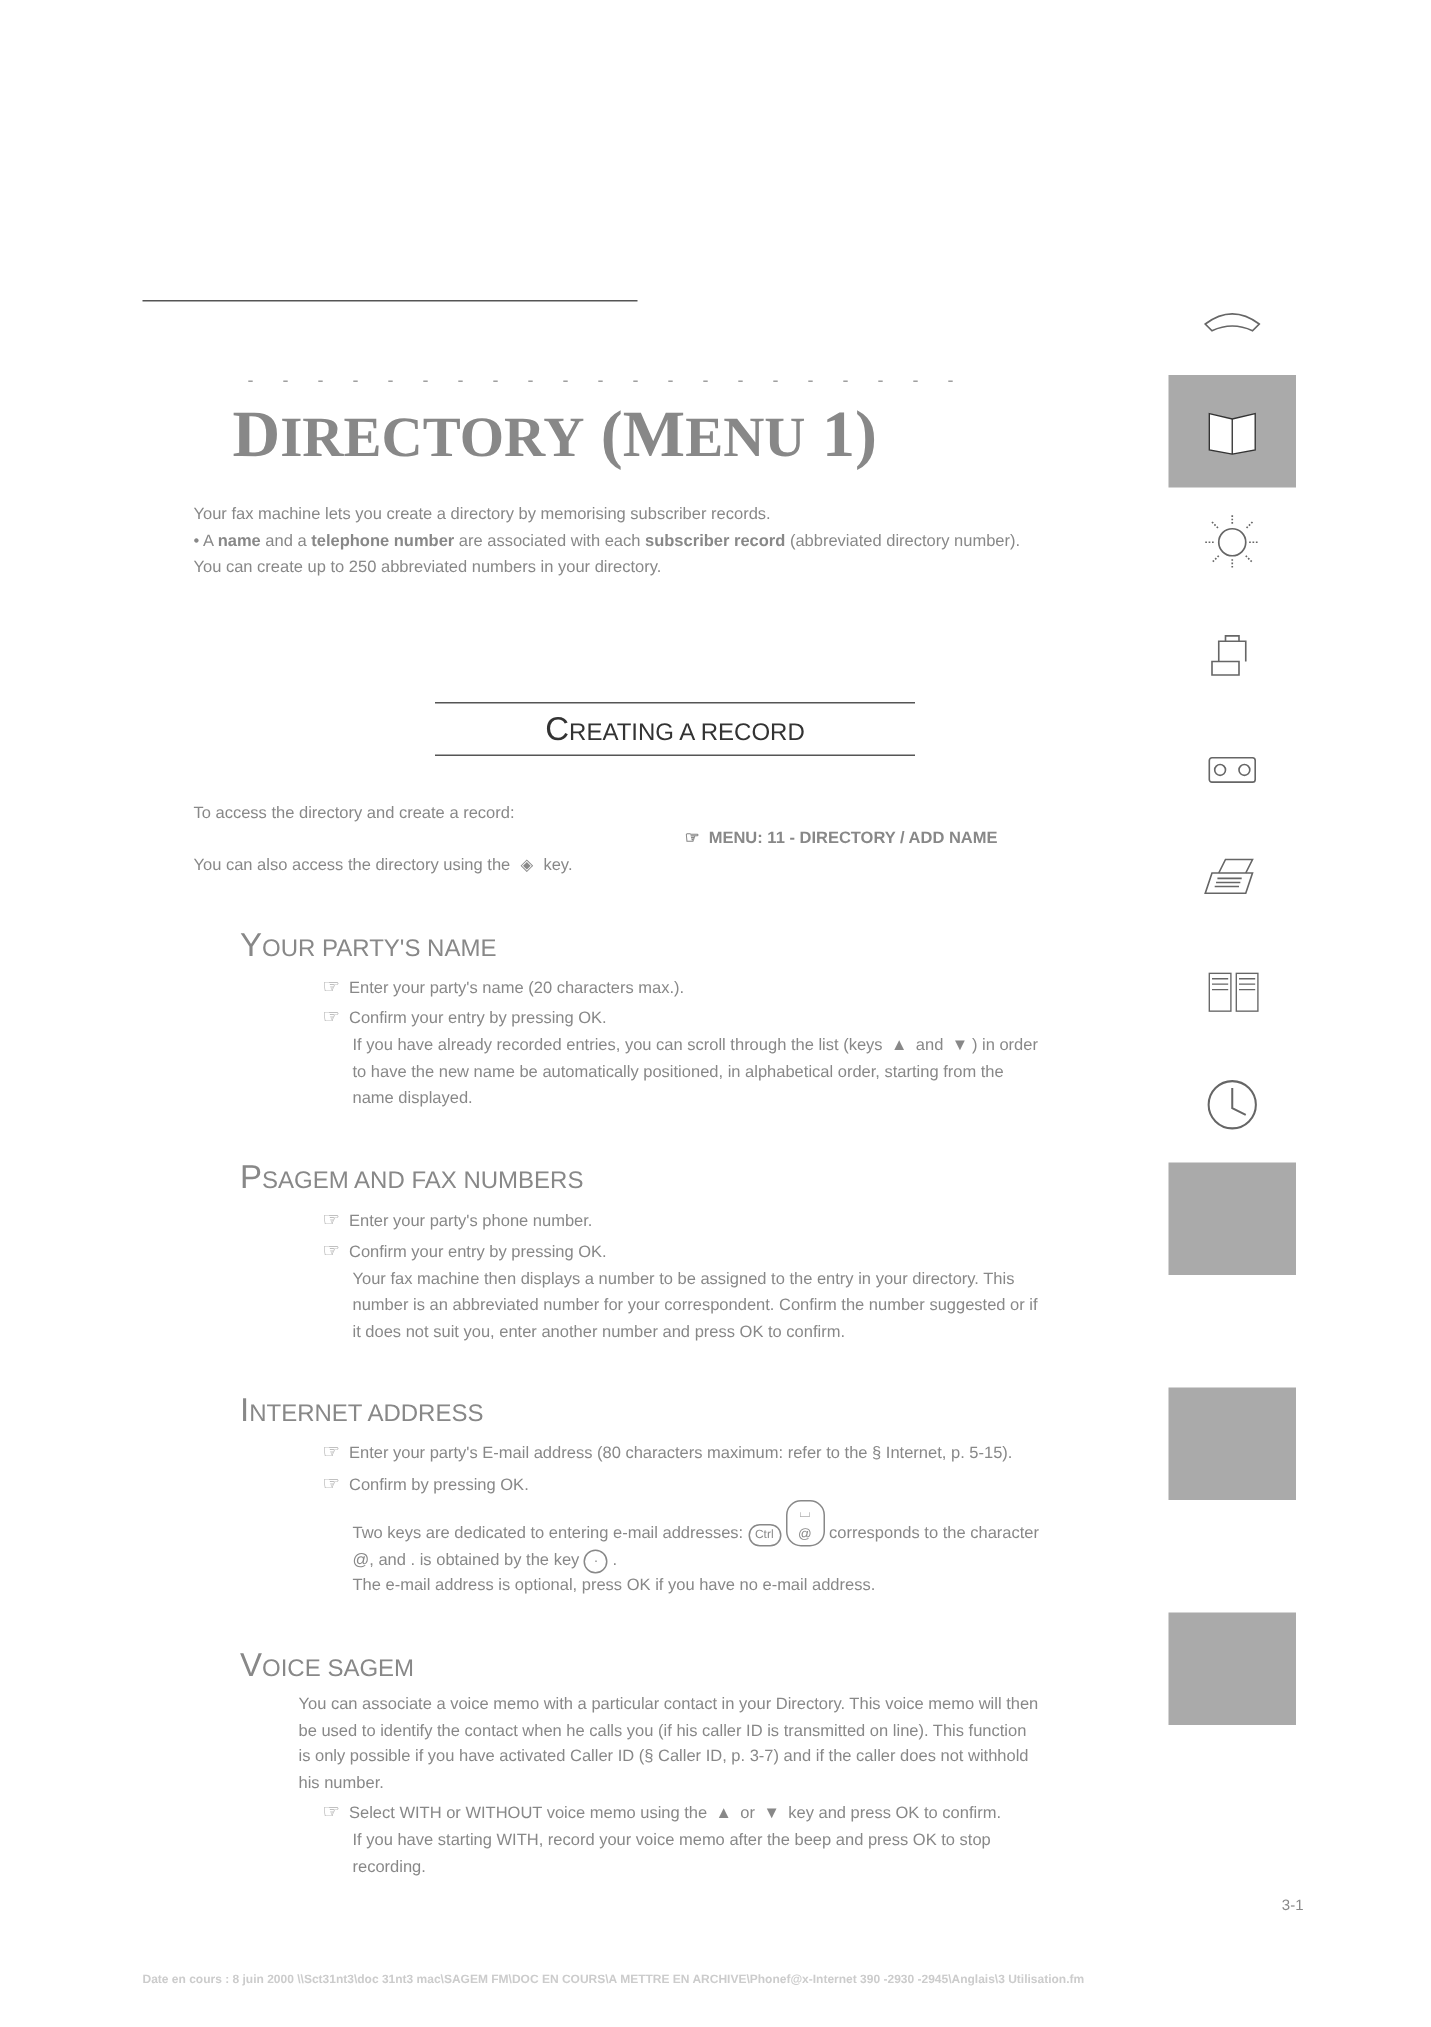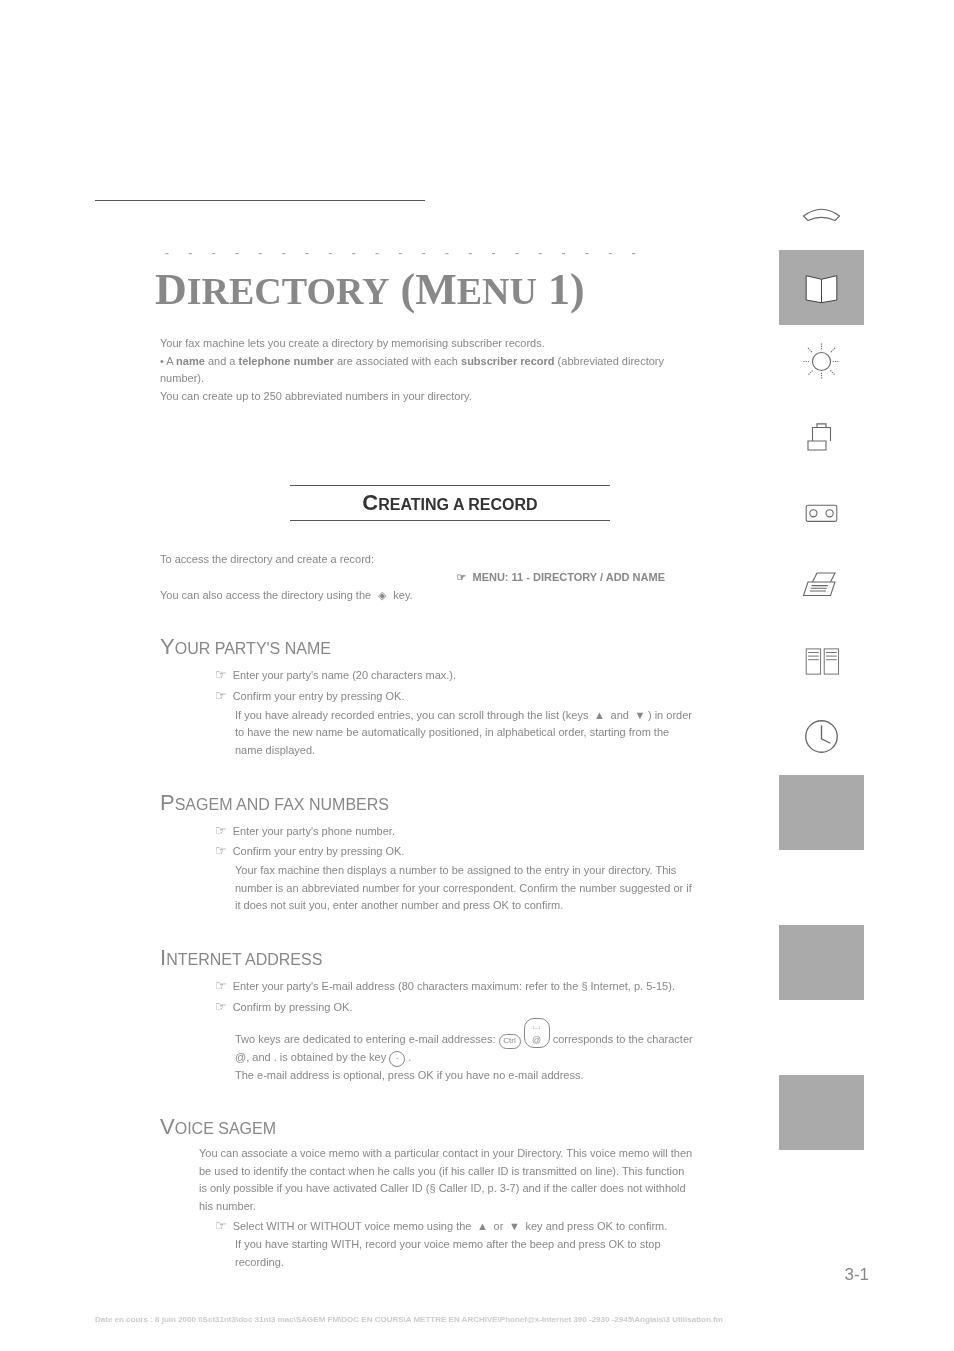--- a/index.html
+++ b/index.html
@@ -47,39 +47,38 @@
       margin-top: 80px;
       width: 320px;
       margin-left: 195px;
     }
     .section-heading {
       border-top: 1px solid #555;
       border-bottom: 1px solid #555;
       padding: 4px 0;
       text-align: center;
       font-size: 16px;
-      font-weight: bold;
     }
     .section-heading .cap {
       font-size: 22px;
     }
     .subsection {
       color: #888;
       font-size: 16px;
       margin-top: 30px;
       margin-bottom: 5px;
       margin-left: 65px;
     }
     .subsection .cap {
       font-size: 22px;
     }
     .body-text {
       font-size: 11px;
       color: #888;
-      margin-left: 65px;
+      margin-left: 34px;
       line-height: 1.6;
     }
     .pointer-line {
       font-size: 11px;
       color: #888;
       margin-left: 120px;
       line-height: 1.6;
     }
     .pointer-icon {
       font-size: 13px;
@@ -107,21 +106,21 @@
       background: #aaa;
     }
     .sidebar-icon svg {
       width: 45px;
       height: 45px;
     }
     .page-number {
       position: absolute;
       right: 85px;
       top: 1265px;
-      font-size: 17px;
+      font-size: 10px;
       color: #888;
     }
     .footer-text {
       position: absolute;
       left: 95px;
       top: 1315px;
       font-size: 8px;
       color: #ccc;
       font-weight: bold;
     }

